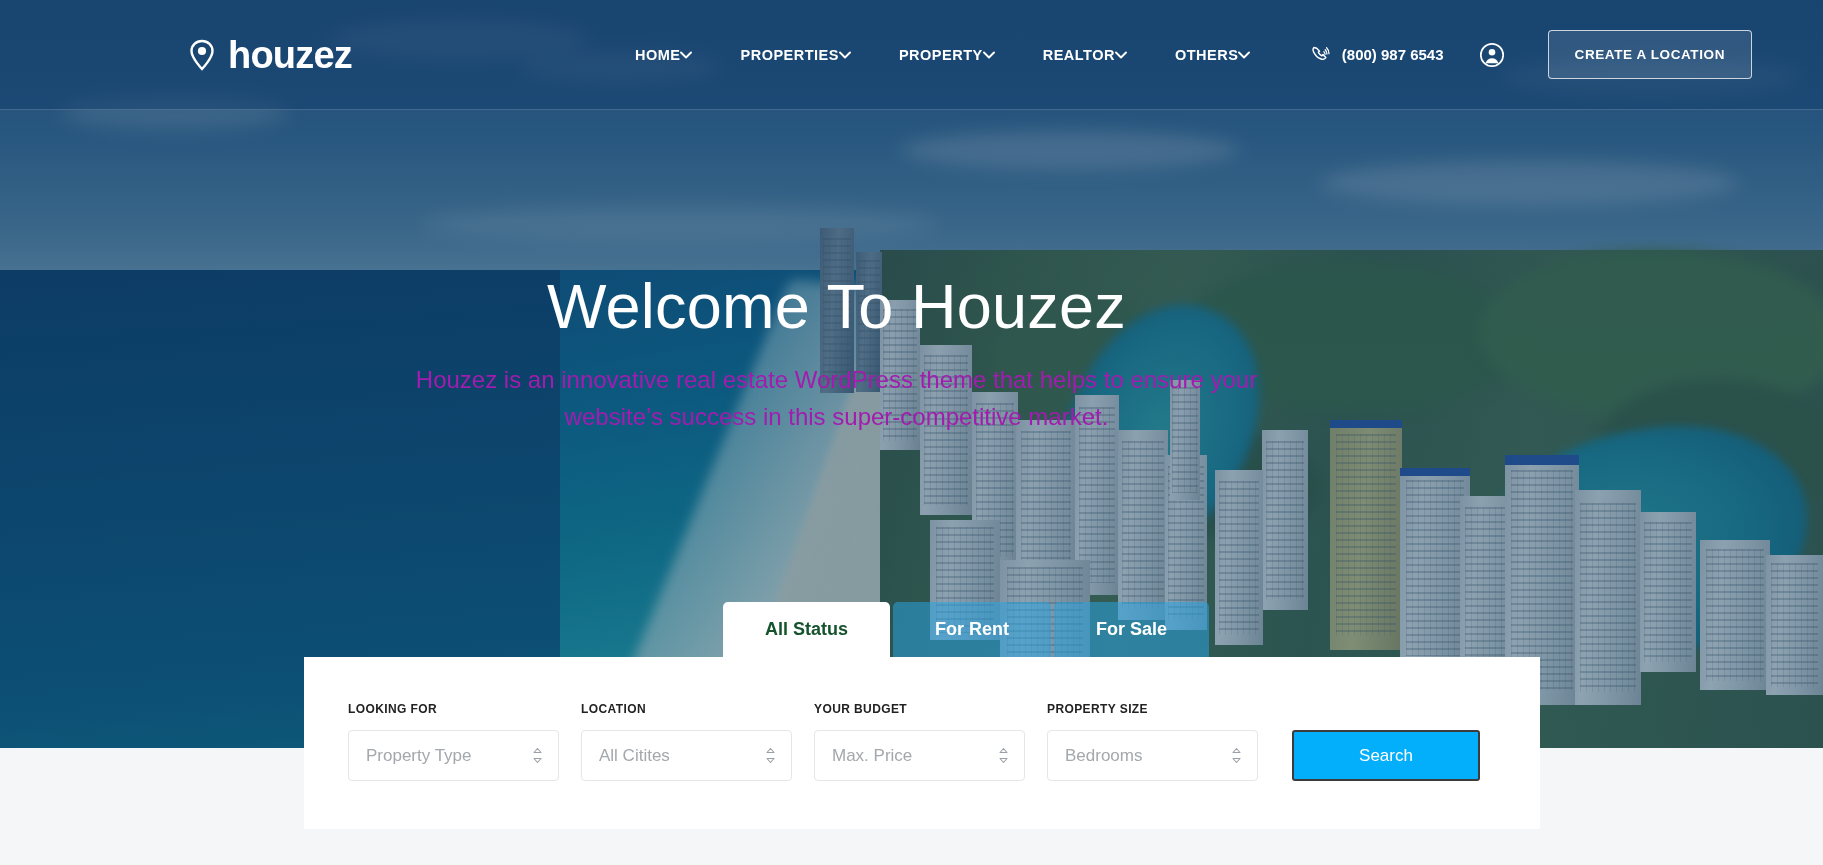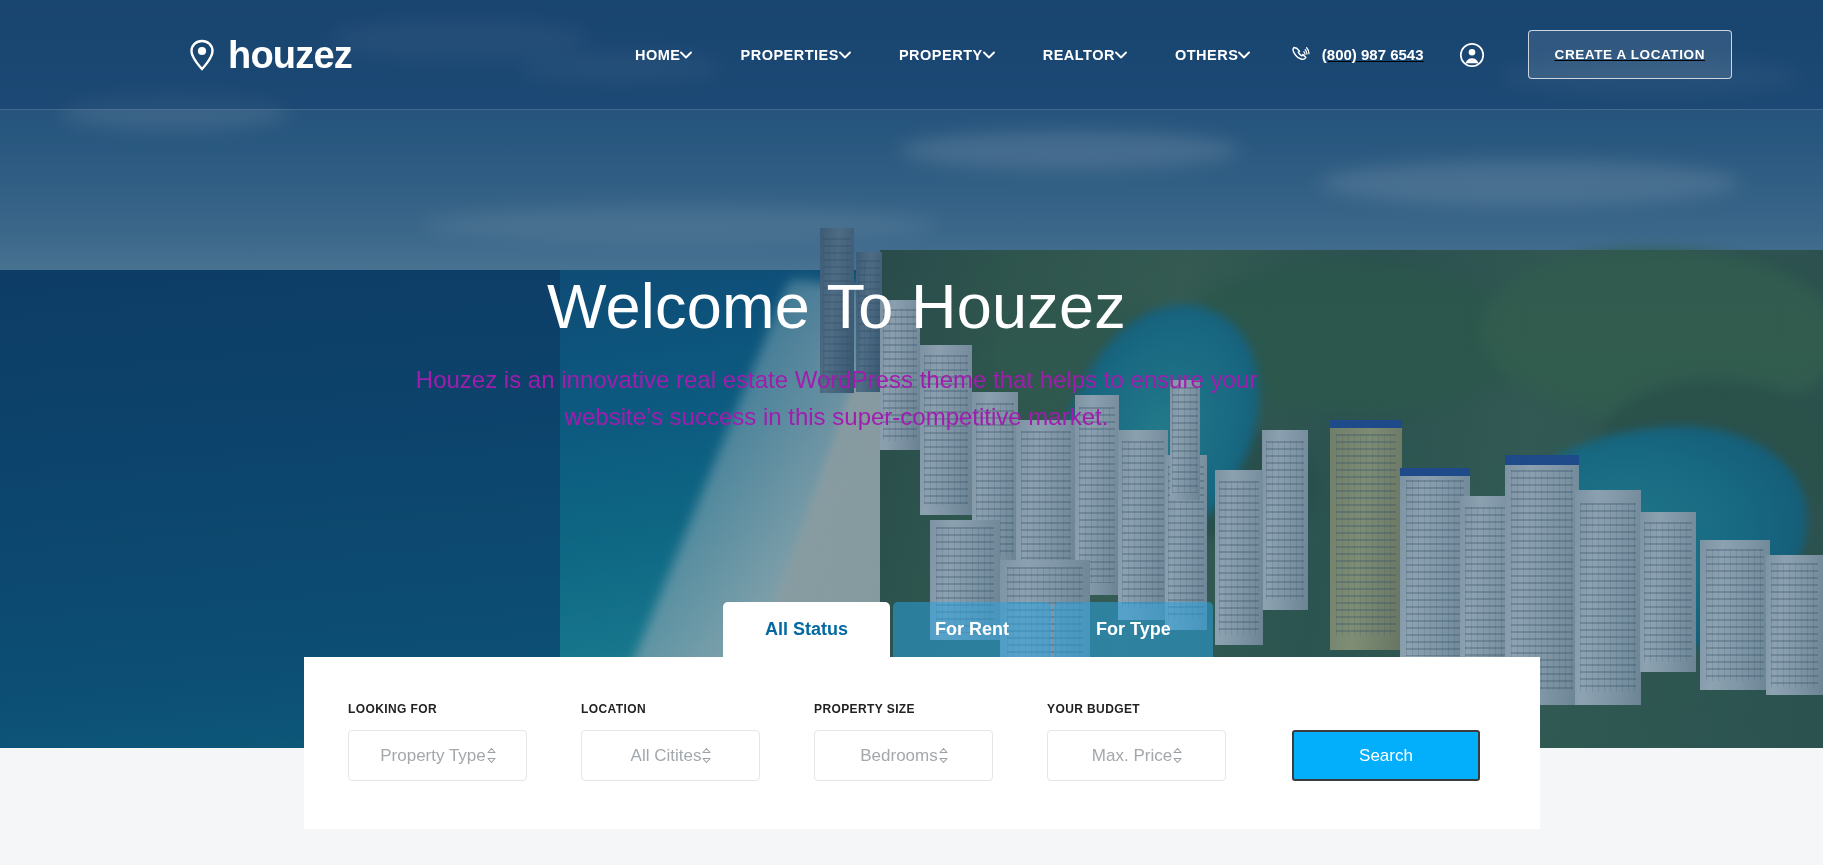--- a/index.html
+++ b/index.html
@@ -179,23 +179,22 @@
     font-weight: bold;
     letter-spacing: 0.5px;
     cursor: pointer;
     white-space: nowrap;
   }
   .chev { width: 12px; height: 8px; display: block; flex: none; }
   .header-right {
     display: flex;
     align-items: center;
     margin-left: auto;
-    margin-right: 91px;
+    margin-right: 71px;
     gap: 9px;
-    text-decoration: underline;
   }
   .phone {
     display: flex;
     align-items: center;
     gap: 10px;
     color: #ffffff;
     font-size: 15px;
     font-weight: bold;
     margin-right: 26px;
     white-space: nowrap;
@@ -258,48 +257,48 @@
     gap: 3px;
   }
   .tab {
     padding: 17px 42px;
     font-size: 18px;
     font-weight: bold;
     border-radius: 5px 5px 0 0;
     cursor: pointer;
     white-space: nowrap;
   }
-  .tab.active { background: #ffffff; color: #0369a1; }
+  .tab.active { background: #ffffff; color: #14532d; }
   .tab.inactive { background: rgba(42,163,222,0.55); color: #ffffff; }
   .panel {
     background: #ffffff;
     padding: 45px 44px 48px 44px;
     display: flex;
     align-items: flex-end;
     gap: 0;
   }
   .field { width: 233px; margin-right: 0; }
   .field + .field { margin-left: 0; }
   .field-label {
     display: block;
     font-size: 12px;
     font-weight: bold;
     color: #222222;
     letter-spacing: 0.4px;
     margin-bottom: 14px;
   }
   .select {
-    width: 179px;
+    width: 211px;
     height: 51px;
     border: 1px solid #e4e6e8;
     border-radius: 4px;
     background: #ffffff;
     display: flex;
     align-items: center;
-    justify-content: center;
+    justify-content: space-between;
     padding: 0 15px 0 17px;
     cursor: pointer;
   }
   .select-value { color: #a3a8ad; font-size: 17px; }
   .updown { width: 11px; height: 17px; display: block; flex: none; }
   .search-btn {
     width: 188px;
     height: 51px;
     background: #03aefa;
     color: #ffffff;
@@ -463,21 +462,21 @@
 
     <button class="create-btn">CREATE A LOCATION</button>
   </div>
 </div>
 
 <div class="search-wrap">
 
   <div class="tabs">
     <div class="tab active">All Status</div>
     <div class="tab inactive">For Rent</div>
-    <div class="tab inactive">For Type</div>
+    <div class="tab inactive">For Sale</div>
   </div>
 
   <div class="panel">
 
     <div class="field">
       <span class="field-label">LOOKING FOR</span>
       <div class="select">
         <span class="select-value">Property Type</span>
         <span>
           <svg class="updown" viewBox="0 0 11 17">
@@ -493,38 +492,38 @@
         <span class="select-value">All Citites</span>
         <span>
           <svg class="updown" viewBox="0 0 11 17">
               <path d="M5.5 1.5 L9 5.5 L2 5.5 Z M5.5 15.5 L9 11.5 L2 11.5 Z" fill="none" stroke="#9aa0a6" stroke-width="1.1" stroke-linejoin="round"></path>
             </svg>
         </span>
       </div>
     </div>
 
     <div class="field">
+      <span class="field-label">YOUR BUDGET</span>
+      <div class="select">
+        <span class="select-value">Max. Price</span>
+        <span>
+          <svg class="updown" viewBox="0 0 11 17">
+              <path d="M5.5 1.5 L9 5.5 L2 5.5 Z M5.5 15.5 L9 11.5 L2 11.5 Z" fill="none" stroke="#9aa0a6" stroke-width="1.1" stroke-linejoin="round"></path>
+            </svg>
+        </span>
+      </div>
+    </div>
+
+    <div class="field">
       <span class="field-label">PROPERTY SIZE</span>
       <div class="select">
         <span class="select-value">Bedrooms</span>
         <span>
           <svg class="updown" viewBox="0 0 11 17">
               <path d="M5.5 1.5 L9 5.5 L2 5.5 Z M5.5 15.5 L9 11.5 L2 11.5 Z" fill="none" stroke="#9aa0a6" stroke-width="1.1" stroke-linejoin="round"></path>
             </svg>
         </span>
       </div>
     </div>
 
-    <div class="field">
-      <span class="field-label">YOUR BUDGET</span>
-      <div class="select">
-        <span class="select-value">Max. Price</span>
-        <span>
-          <svg class="updown" viewBox="0 0 11 17">
-              <path d="M5.5 1.5 L9 5.5 L2 5.5 Z M5.5 15.5 L9 11.5 L2 11.5 Z" fill="none" stroke="#9aa0a6" stroke-width="1.1" stroke-linejoin="round"></path>
-            </svg>
-        </span>
-      </div>
-    </div>
-
     <button class="search-btn">Search</button>
   </div>
 </div>
 
 </body></html>

